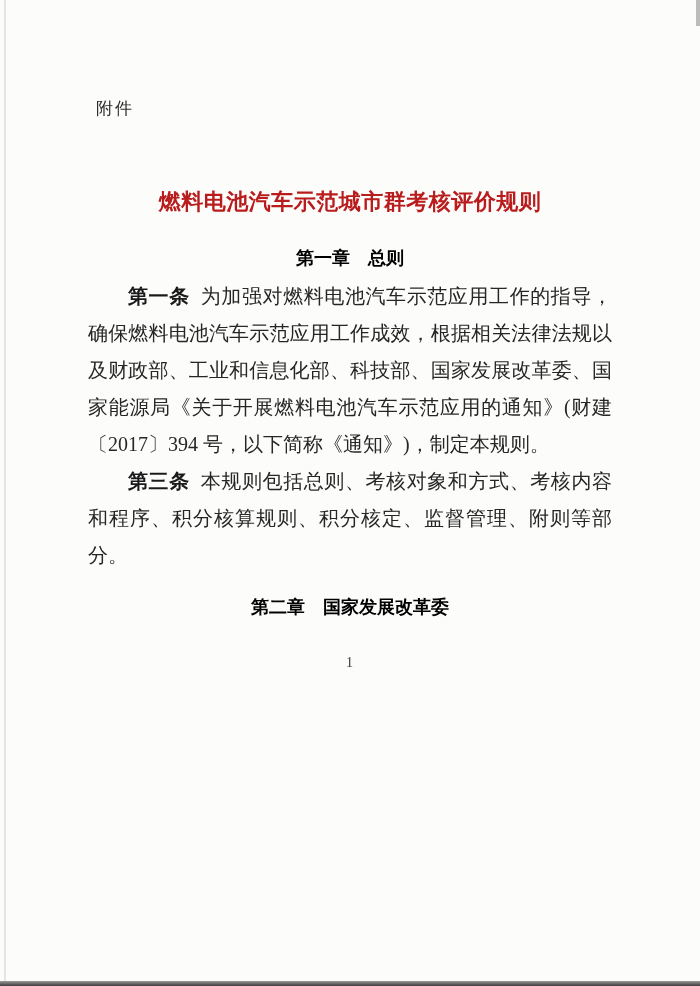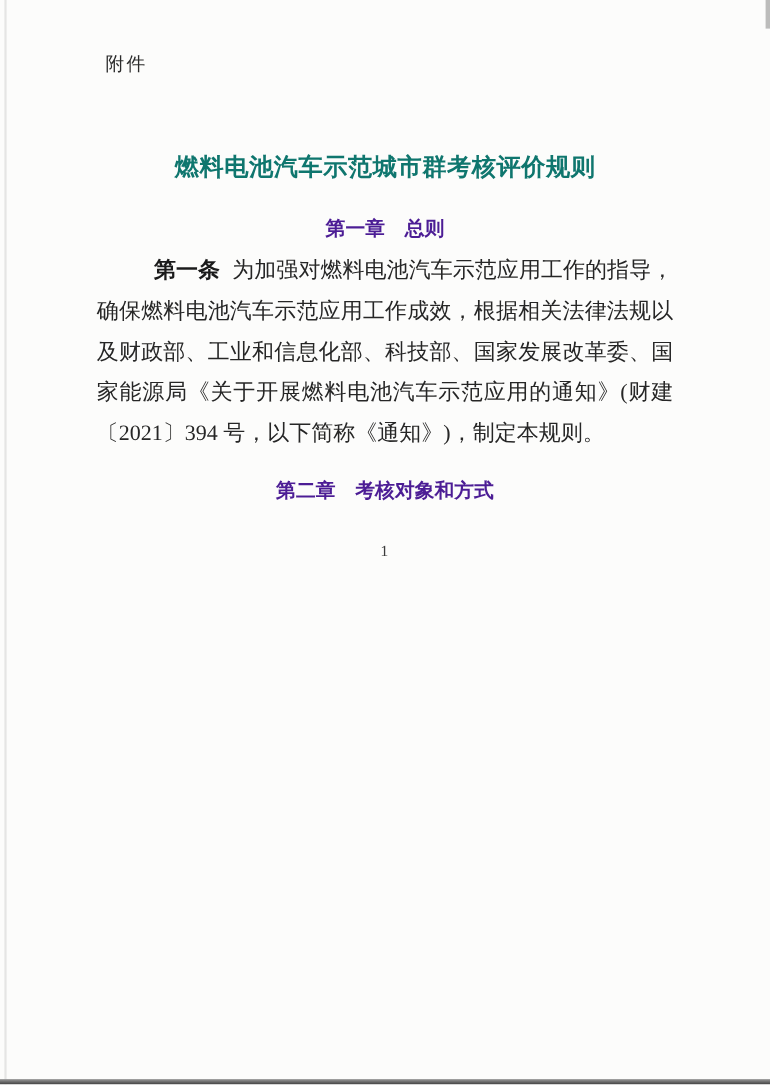--- a/index.html
+++ b/index.html
@@ -34,60 +34,59 @@
     position: absolute;
     right: 0; top: 0;
     width: 4px; height: 26px;
     background: rgba(70,70,70,0.35);
   }
   .content {
     position: relative;
     padding: 0 88px;
   }
   .attachment {
-    margin: 48px 0 0 8px;
+    margin: 98px 0 0 8px;
     font-size: 17px;
     line-height: 21px;
     letter-spacing: 2px;
     color: #2b2b2b;
   }
   .doc-title {
     margin: 69px 0 0 0;
     text-align: center;
     font-size: 22px;
     line-height: 28px;
     font-weight: 700;
     letter-spacing: 0.5px;
-    color: #0f766e;
+    color: #b91c1c;
   }
   .chapter-heading {
     margin: 30px 0 0 0;
     text-align: center;
     font-size: 18px;
     line-height: 24px;
     font-weight: 700;
-    color: #4c1d95;
+    color: #000000;
   }
   .body-block {
     margin-top: 8px;
   }
   .para {
     margin: 0;
     font-size: 20px;
     line-height: 37px;
     text-align: justify;
     text-justify: inter-character;
     text-indent: 2em;
     color: #262626;
   }
   .term {
     font-weight: 700;
     margin-right: 0.55em;
     color: #1a1a1a;
-    margin-left: 12px;
   }
   .term:empty { margin-right: 0; }
   .chapter2-heading {
     margin-top: 21px;
   }
   .page-number {
     margin-top: 36px;
     text-align: center;
     font-size: 14px;
     color: #3a3a3a;
@@ -106,29 +105,32 @@
 
     <div class="attachment">附件</div>
 
     <h1 class="doc-title">燃料电池汽车示范城市群考核评价规则</h1>
 
     <h2 class="chapter-heading">第一章　总则</h2>
 
     <div class="body-block">
 
       <p class="para">
-        <span class="term">第一条</span><span>为加强对燃料电池汽车示范应用工作的指导，确保燃料电池汽车示范应用工作成效，根据相关法律法规以及财政部、工业和信息化部、科技部、国家发展改革委、国家能源局《关于开展燃料电池汽车示范应用的通知》(财建〔2021〕394 号，以下简称《通知》)，制定本规则。</span>
+        <span class="term">第一条</span><span>为加强对燃料电池汽车示范应用工作的指导，确保燃料电池汽车示范应用工作成效，根据相关法律法规以及财政部、工业和信息化部、科技部、国家发展改革委、国家能源局《关于开展燃料电池汽车示范应用的通知》(财建〔2017〕394 号，以下简称《通知》)，制定本规则。</span>
       </p>
 
 
 
 
+      <p class="para">
+        <span class="term">第三条</span><span>本规则包括总则、考核对象和方式、考核内容和程序、积分核算规则、积分核定、监督管理、附则等部分。</span>
+      </p>
 
     </div>
 
-    <h2 class="chapter-heading chapter2-heading">第二章　考核对象和方式</h2>
+    <h2 class="chapter-heading chapter2-heading">第二章　国家发展改革委</h2>
 
     <div class="page-number">1</div>
 
   </div>
 
   <div class="scanner-bar-bottom"></div>
 </div>
 
 </body></html>

